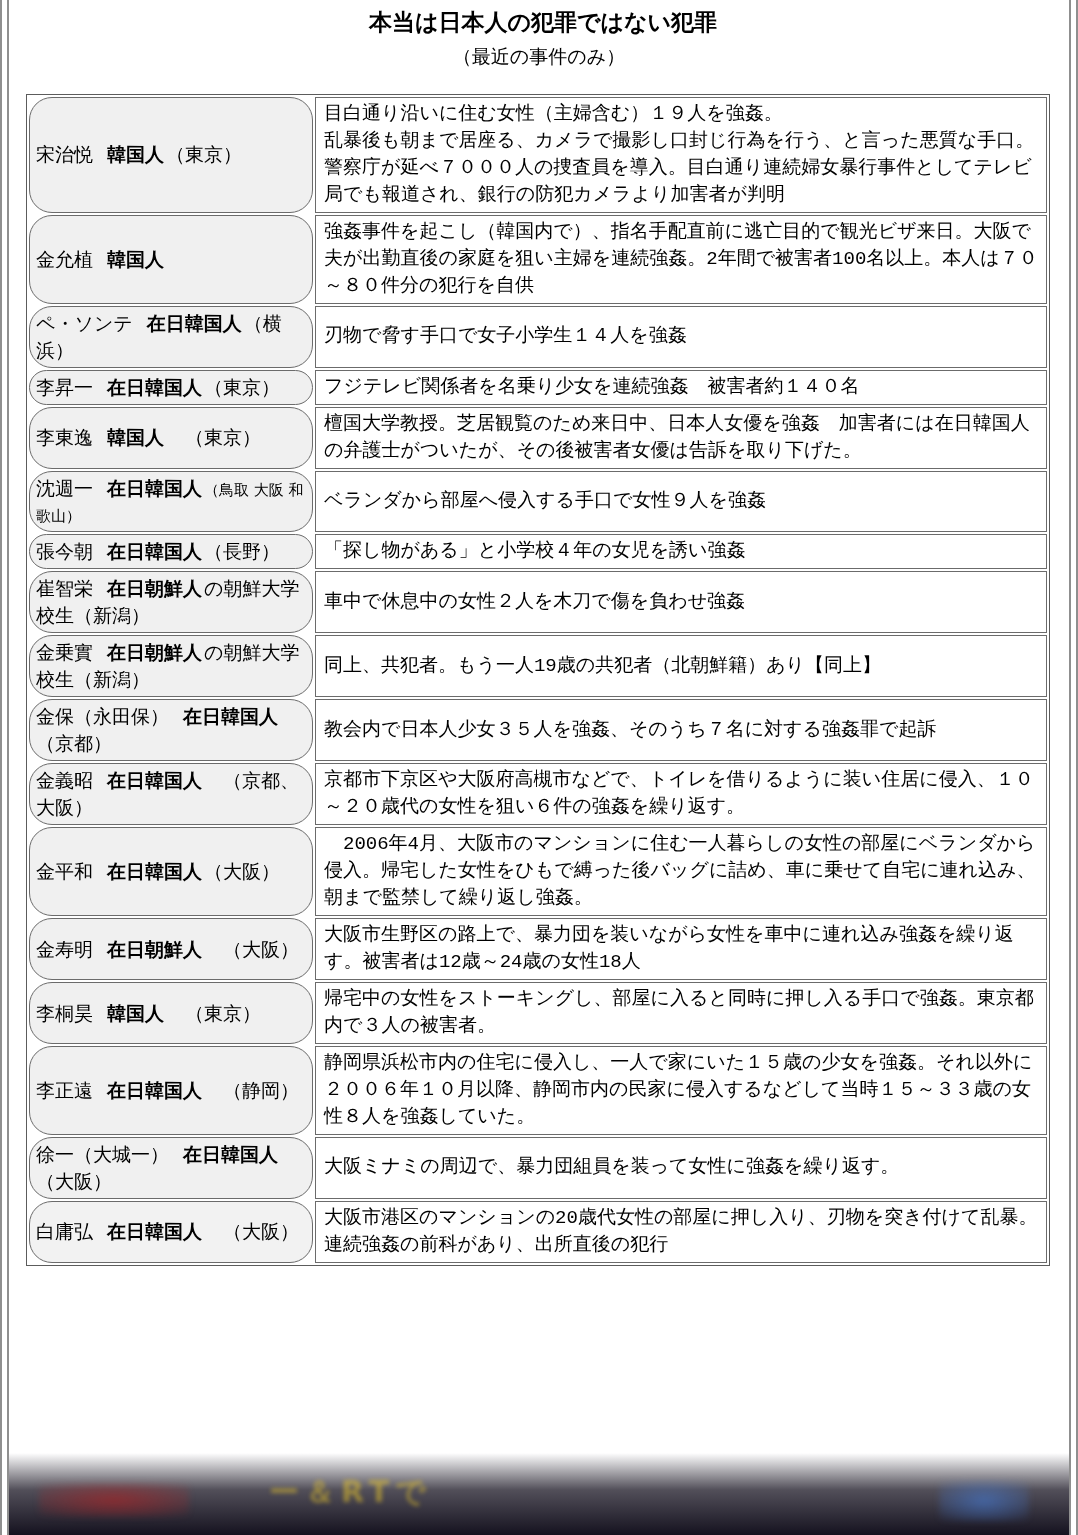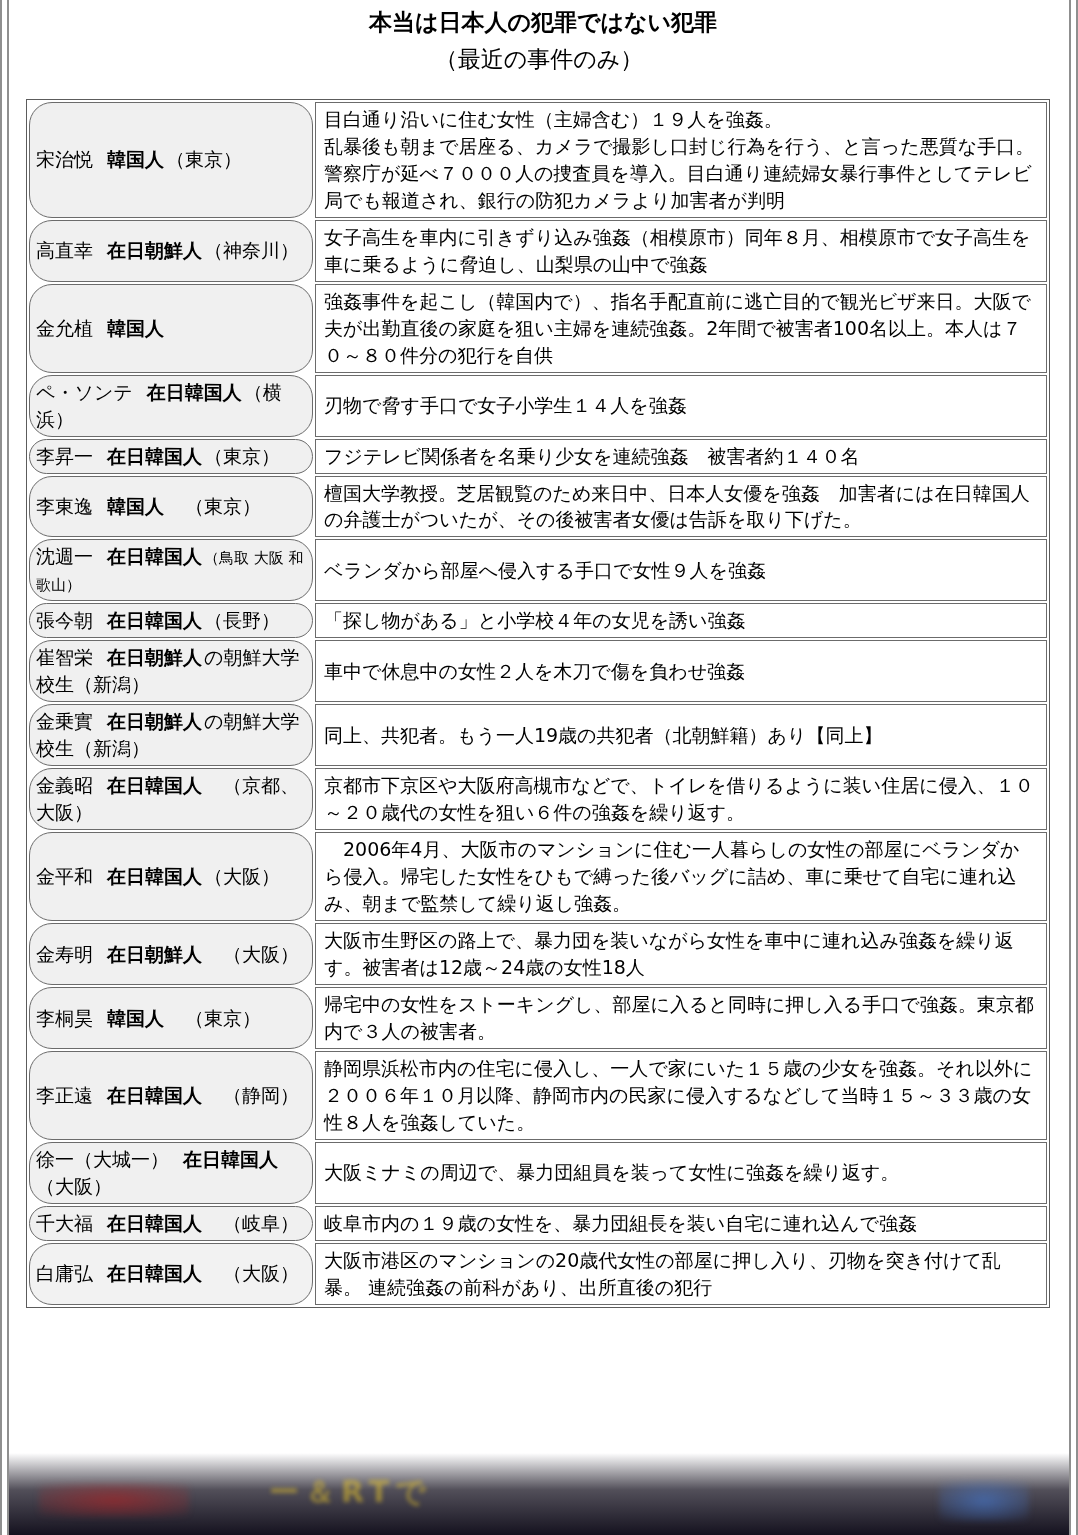--- a/index.html
+++ b/index.html
@@ -18,37 +18,37 @@
     border-left:2px solid #8f8f8f;border-right:2px solid #8f8f8f;
   }
   .content{position:relative;z-index:2;padding:6px 0 0 0;}
 
   
   .doc-title{
     text-align:center;font-weight:bold;font-size:23px;line-height:1.3;
     margin:2px 0 6px 8px;
   }
   .doc-subtitle{
-    text-align:center;font-size:23px;font-weight:normal;margin:0 0 24px 0;
+    text-align:center;font-size:19px;font-weight:normal;margin:0 0 24px 0;
   }
 
   
   table.crime-table{
     border-collapse:separate;border-spacing:2px;
     margin-left:26px;width:1024px;table-layout:fixed;
     border:1px solid #5c5c5c;background:transparent;
   }
   table.crime-table td{
     border:1px solid #6b6b6b;
     font-size:19px;line-height:1.42;
     vertical-align:middle;
     word-break:break-word;overflow-wrap:break-word;
   }
   td.name-cell{width:270px;background:#f0f0f0;padding:3px 6px;border-radius:23px;}
-  td.desc-cell{background:#ffffff;padding:3px 8px;}
+  td.desc-cell{background:#ffffff;padding:3px 8px;font-family:Liberation Mono, monospace;}
   .nat{font-weight:bold;margin-left:14px;}
   .sfx{margin-left:2px;}
   .sfx-small{font-size:15px;margin-left:2px;}
   .name-cell span:empty,.sfx:empty,.sfx-small:empty{display:none;margin:0;}
 
   
   tr:last-child td.name-cell{background:rgba(240,240,240,0.88);}
   tr:last-child td.desc-cell{background:rgba(255,255,255,0.88);}
 
   
@@ -91,26 +91,20 @@
 
   <table class="crime-table">
     <tbody id="table-body">
   <tr>
     <td class="name-cell">
       <span class="nm">宋治悦</span><span class="nat">韓国人</span><span class="sfx">（東京）</span>
     </td>
     <td class="desc-cell">目白通り沿いに住む女性（主婦含む）１９人を強姦。<br>乱暴後も朝まで居座る、カメラで撮影し口封じ行為を行う、と言った悪質な手口。警察庁が延べ７０００人の捜査員を導入。目白通り連続婦女暴行事件としてテレビ局でも報道され、銀行の防犯カメラより加害者が判明</td>
   </tr>
 
-  <tr>
-    <td class="name-cell">
-      <span class="nm">高直幸</span><span class="nat">在日朝鮮人</span><span class="sfx">（神奈川）</span>
-    </td>
-    <td class="desc-cell">女子高生を車内に引きずり込み強姦（相模原市）同年８月、相模原市で女子高生を車に乗るように脅迫し、山梨県の山中で強姦</td>
-  </tr>
 
   <tr>
     <td class="name-cell">
       <span class="nm">金允植</span><span class="nat">韓国人</span>
     </td>
     <td class="desc-cell">強姦事件を起こし（韓国内で）、指名手配直前に逃亡目的で観光ビザ来日。大阪で夫が出勤直後の家庭を狙い主婦を連続強姦。2年間で被害者100名以上。本人は７０～８０件分の犯行を自供</td>
   </tr>
 
   <tr>
     <td class="name-cell">
@@ -155,20 +149,26 @@
   </tr>
 
   <tr>
     <td class="name-cell">
       <span class="nm">金乗實</span><span class="nat">在日朝鮮人</span><span class="sfx">の朝鮮大学校生（新潟）</span>
     </td>
     <td class="desc-cell">同上、共犯者。もう一人19歳の共犯者（北朝鮮籍）あり【同上】</td>
   </tr>
 
 
+  <tr>
+    <td class="name-cell">
+      <span class="nm">金保（永田保）</span><span class="nat">在日韓国人</span><span class="sfx">　（京都）</span>
+    </td>
+    <td class="desc-cell">教会内で日本人少女３５人を強姦、そのうち７名に対する強姦罪で起訴</td>
+  </tr>
 
   <tr>
     <td class="name-cell">
       <span class="nm">金義昭</span><span class="nat">在日韓国人</span><span class="sfx">　（京都、大阪）</span>
     </td>
     <td class="desc-cell">京都市下京区や大阪府高槻市などで、トイレを借りるように装い住居に侵入、１０～２０歳代の女性を狙い６件の強姦を繰り返す。</td>
   </tr>
 
   <tr>
     <td class="name-cell">
@@ -198,26 +198,20 @@
     <td class="desc-cell">静岡県浜松市内の住宅に侵入し、一人で家にいた１５歳の少女を強姦。それ以外に２００６年１０月以降、静岡市内の民家に侵入するなどして当時１５～３３歳の女性８人を強姦していた。</td>
   </tr>
 
   <tr>
     <td class="name-cell">
       <span class="nm">徐一（大城一）</span><span class="nat">在日韓国人</span><span class="sfx">　（大阪）</span>
     </td>
     <td class="desc-cell">大阪ミナミの周辺で、暴力団組員を装って女性に強姦を繰り返す。</td>
   </tr>
 
-  <tr>
-    <td class="name-cell">
-      <span class="nm">千大福</span><span class="nat">在日韓国人</span><span class="sfx">　（岐阜）</span>
-    </td>
-    <td class="desc-cell">岐阜市内の１９歳の女性を、暴力団組長を装い自宅に連れ込んで強姦</td>
-  </tr>
 
   <tr>
     <td class="name-cell">
       <span class="nm">白庸弘</span><span class="nat">在日韓国人</span><span class="sfx">　（大阪）</span>
     </td>
     <td class="desc-cell">大阪市港区のマンションの20歳代女性の部屋に押し入り、刃物を突き付けて乱暴。 連続強姦の前科があり、出所直後の犯行</td>
   </tr>
 </tbody>
   </table>
 </div>

